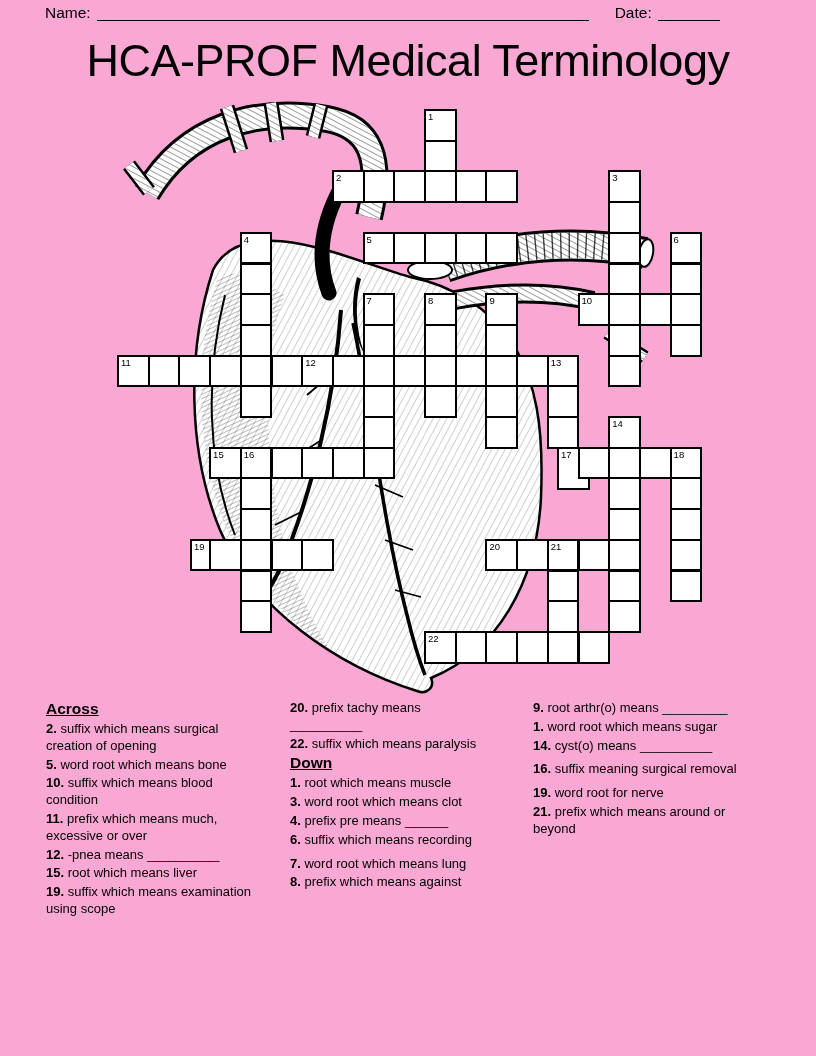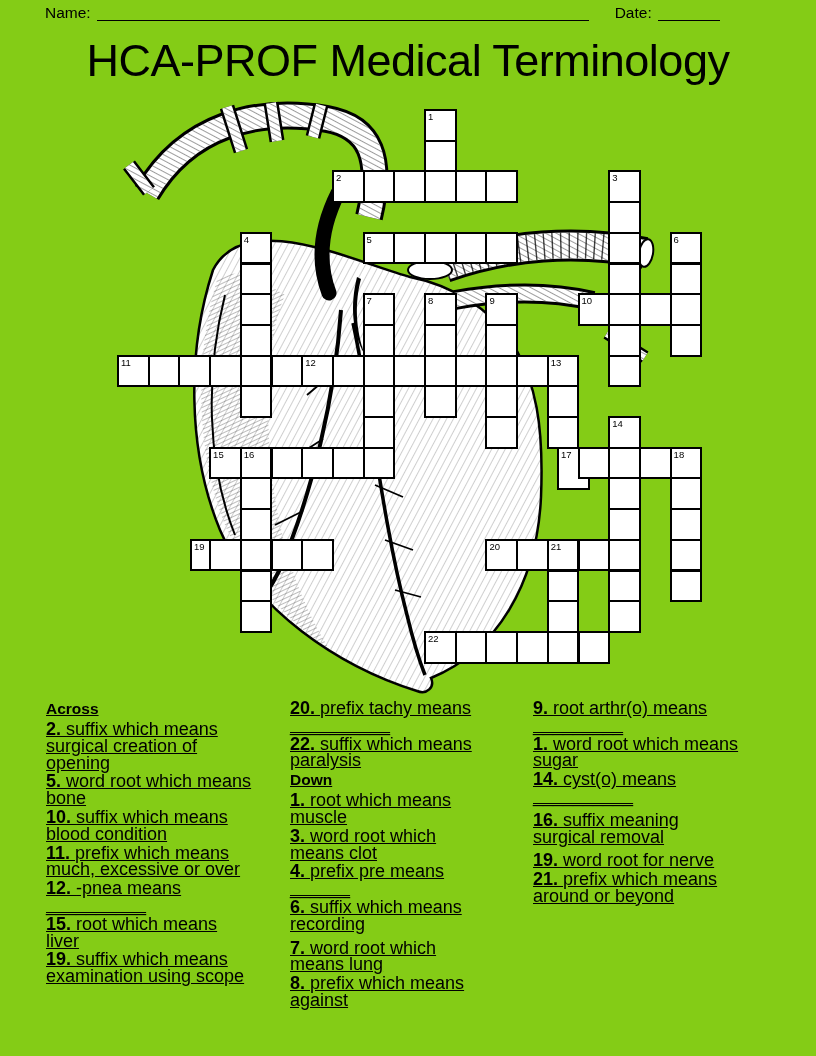--- a/index.html
+++ b/index.html
@@ -1,16 +1,16 @@
 <!DOCTYPE html>
 <html><head>
 <meta charset="utf-8">
 <style>
   html,body{margin:0;padding:0;background:#fff;}
-  #page{position:relative;width:816px;height:1056px;background:#84cc16;overflow:hidden;
+  #page{position:relative;width:816px;height:1056px;background:#f9a8d4;overflow:hidden;
         font-family:"Liberation Sans",sans-serif;color:#000;}
 
   
   .hdr{position:absolute;left:45px;top:4px;width:726px;display:flex;align-items:flex-end;
        font-size:15.5px;line-height:18px;}
   .hline{border-bottom:1.6px solid #000;height:15px;}
   .nline{width:492px;margin:0 26px 1px 6px;}
   .dline{width:62px;margin:0 0 1px 6px;}
 
   
@@ -24,21 +24,21 @@
   #grid{position:absolute;left:117px;top:109px;width:586px;height:556px;z-index:1;}
   .cw-cell{position:absolute;background:#fff;border:2px solid #000;box-sizing:border-box;}
   .cw-num{position:absolute;top:0px;left:2px;font-size:9.5px;line-height:11px;font-weight:400;}
 
   
   .cluecol{position:absolute;top:700px;z-index:1;}
   #ccol1{left:46px;width:206px;}
   #ccol2{left:290px;width:196px;}
   #ccol3{left:533px;width:208px;}
   .clue-head{font-size:15.5px;font-weight:bold;text-decoration:underline;line-height:18px;margin:0 0 3px 0;}
-  .clue{font-size:18px;line-height:16.8px;margin:0 0 2px 0;text-decoration:underline;}
+  .clue{font-size:13px;line-height:16.8px;margin:0 0 2px 0;}
   .clue b{font-weight:bold;}
   .clue.gap{margin-top:7px;}
 </style>
 </head>
 <body>
 
 <div id="page">
 
   <div class="hdr">
     <span>Name:</span>

